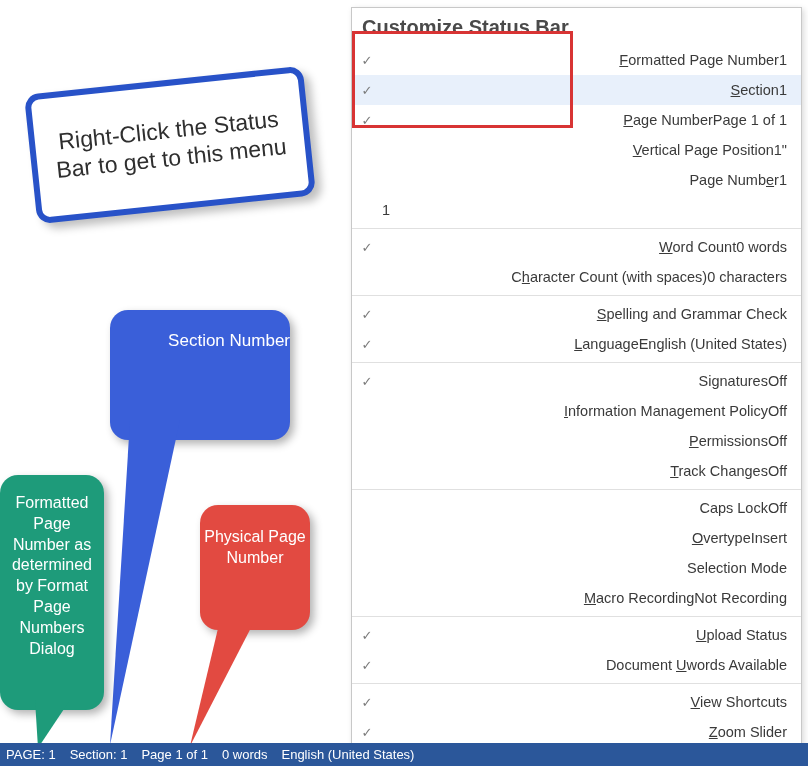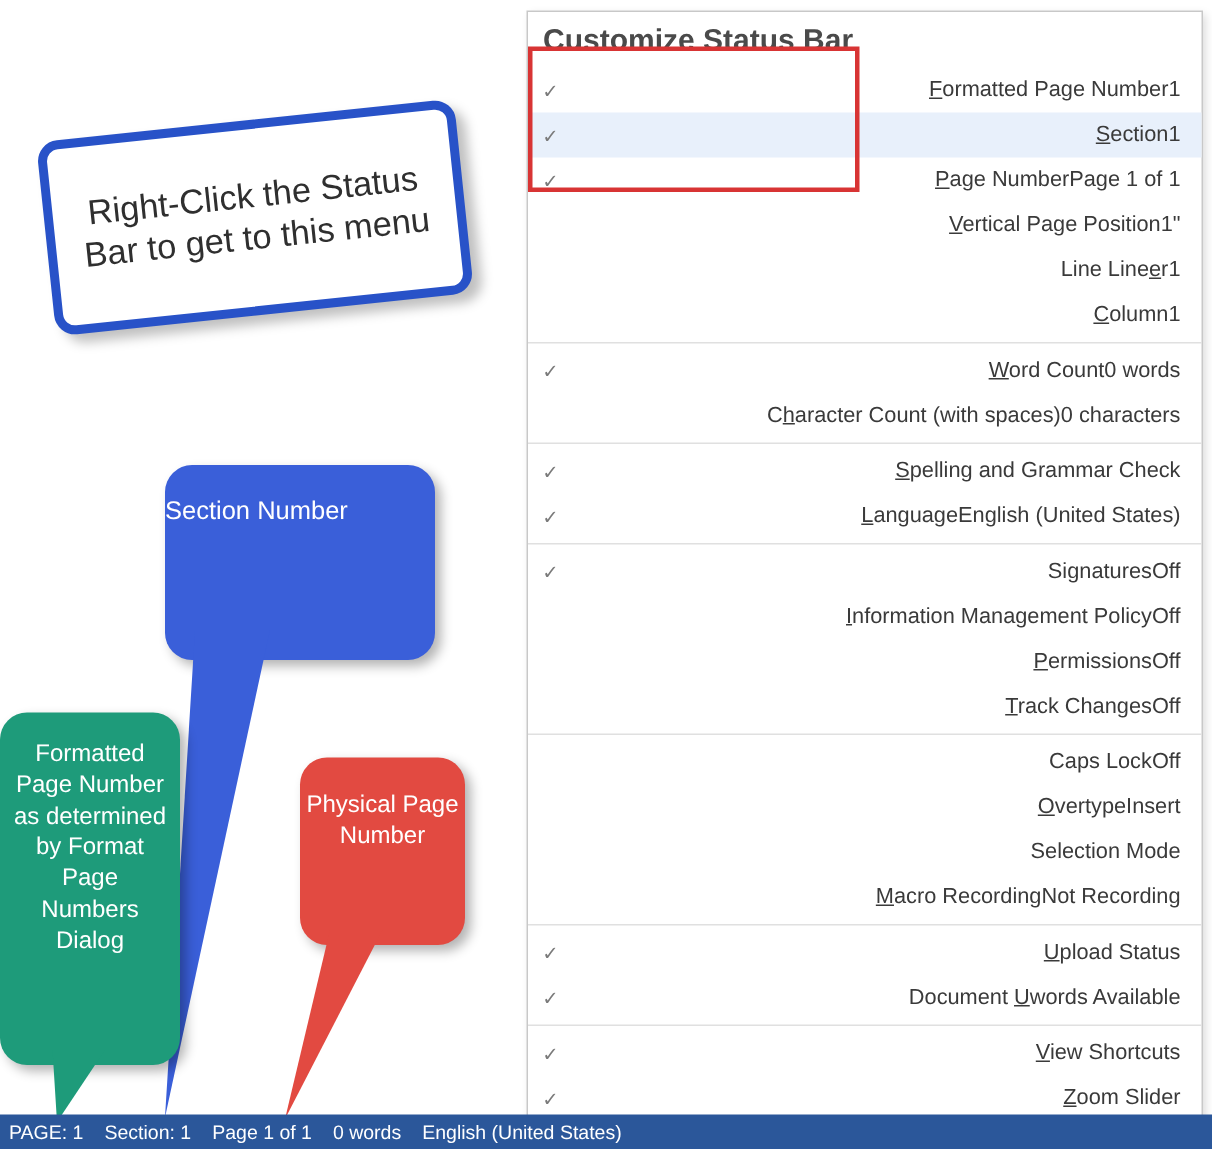--- a/index.html
+++ b/index.html
@@ -100,39 +100,39 @@
     box-shadow: 6px 6px 8px rgba(0,0,0,0.25);
   }
 
   
   .bubble {
     position: absolute;
     color: #fff;
     text-align: center;
     display: flex;
     align-items: flex-start;
-    justify-content: flex-start;
+    justify-content: flex-end;
     border-radius: 18px;
     padding-top: 20px;
     font-size: 17px;
     line-height: 1.3;
     box-shadow: 4px 4px 8px rgba(0,0,0,0.3);
   }
   .bubble-blue {
     background: #3a5fd9;
     top: 310px;
     left: 110px;
     width: 180px;
     height: 130px;
   }
   .bubble-green {
     background: #1e9b7a;
     top: 475px;
     left: 0px;
-    width: 120px;
+    width: 104px;
     height: 235px;
     padding: 18px 8px 0 8px;
     font-size: 16px;
   }
   .bubble-red {
     background: #e24a41;
     top: 505px;
     left: 200px;
     width: 110px;
     height: 125px;
@@ -192,26 +192,25 @@
         <div class="menu-label"><span></span><span class="ul">P</span><span>age Number</span></div>
         <div class="menu-value">Page 1 of 1</div>
       </div>
       <div class="menu-item">
         <div class="check-col"></div>
         <div class="menu-label"><span></span><span class="ul">V</span><span>ertical Page Position</span></div>
         <div class="menu-value">1"</div>
       </div>
       <div class="menu-item">
         <div class="check-col"></div>
-        <div class="menu-label"><span>Line Line</span><span class="ul">e</span><span>r</span></div>
+        <div class="menu-label"><span>Page Numb</span><span class="ul">e</span><span>r</span></div>
         <div class="menu-value">1</div>
       </div>
       <div class="menu-item">
         <div class="check-col"></div>
-        <div class="menu-label"><span></span><span class="ul">C</span><span>olumn</span></div>
         <div class="menu-value">1</div>
       </div>
       <div class="menu-sep"></div>
       <div class="menu-item">
         <div class="check-col">✓</div>
         <div class="menu-label"><span></span><span class="ul">W</span><span>ord Count</span></div>
         <div class="menu-value">0 words</div>
       </div>
       <div class="menu-item">
         <div class="check-col"></div>

